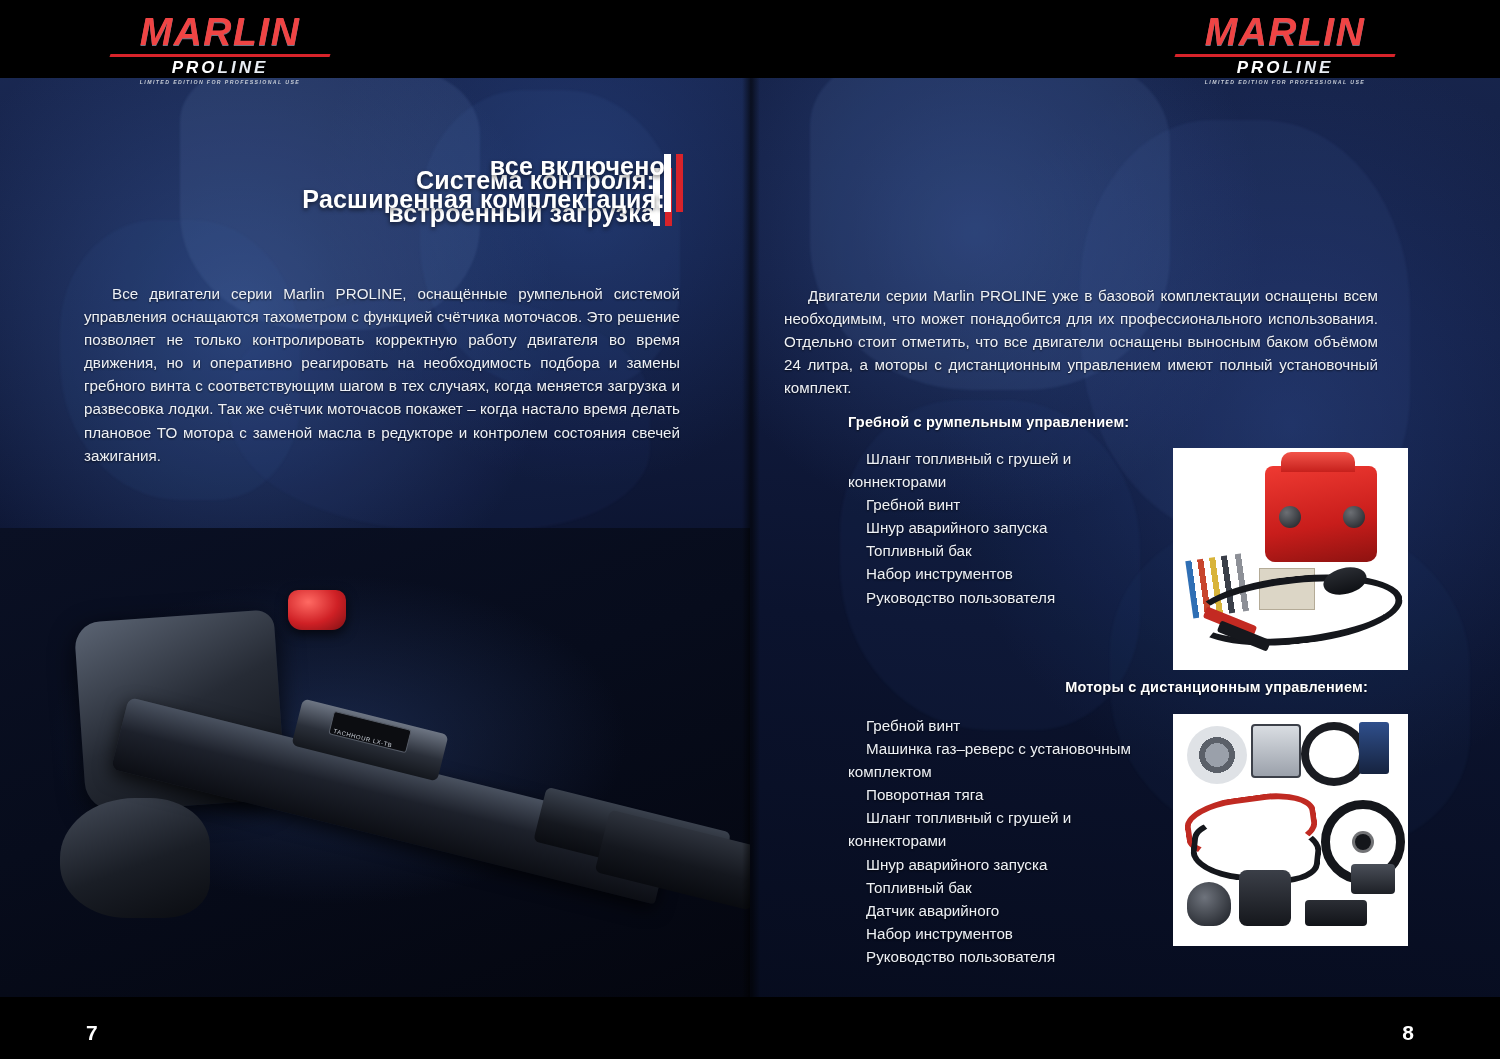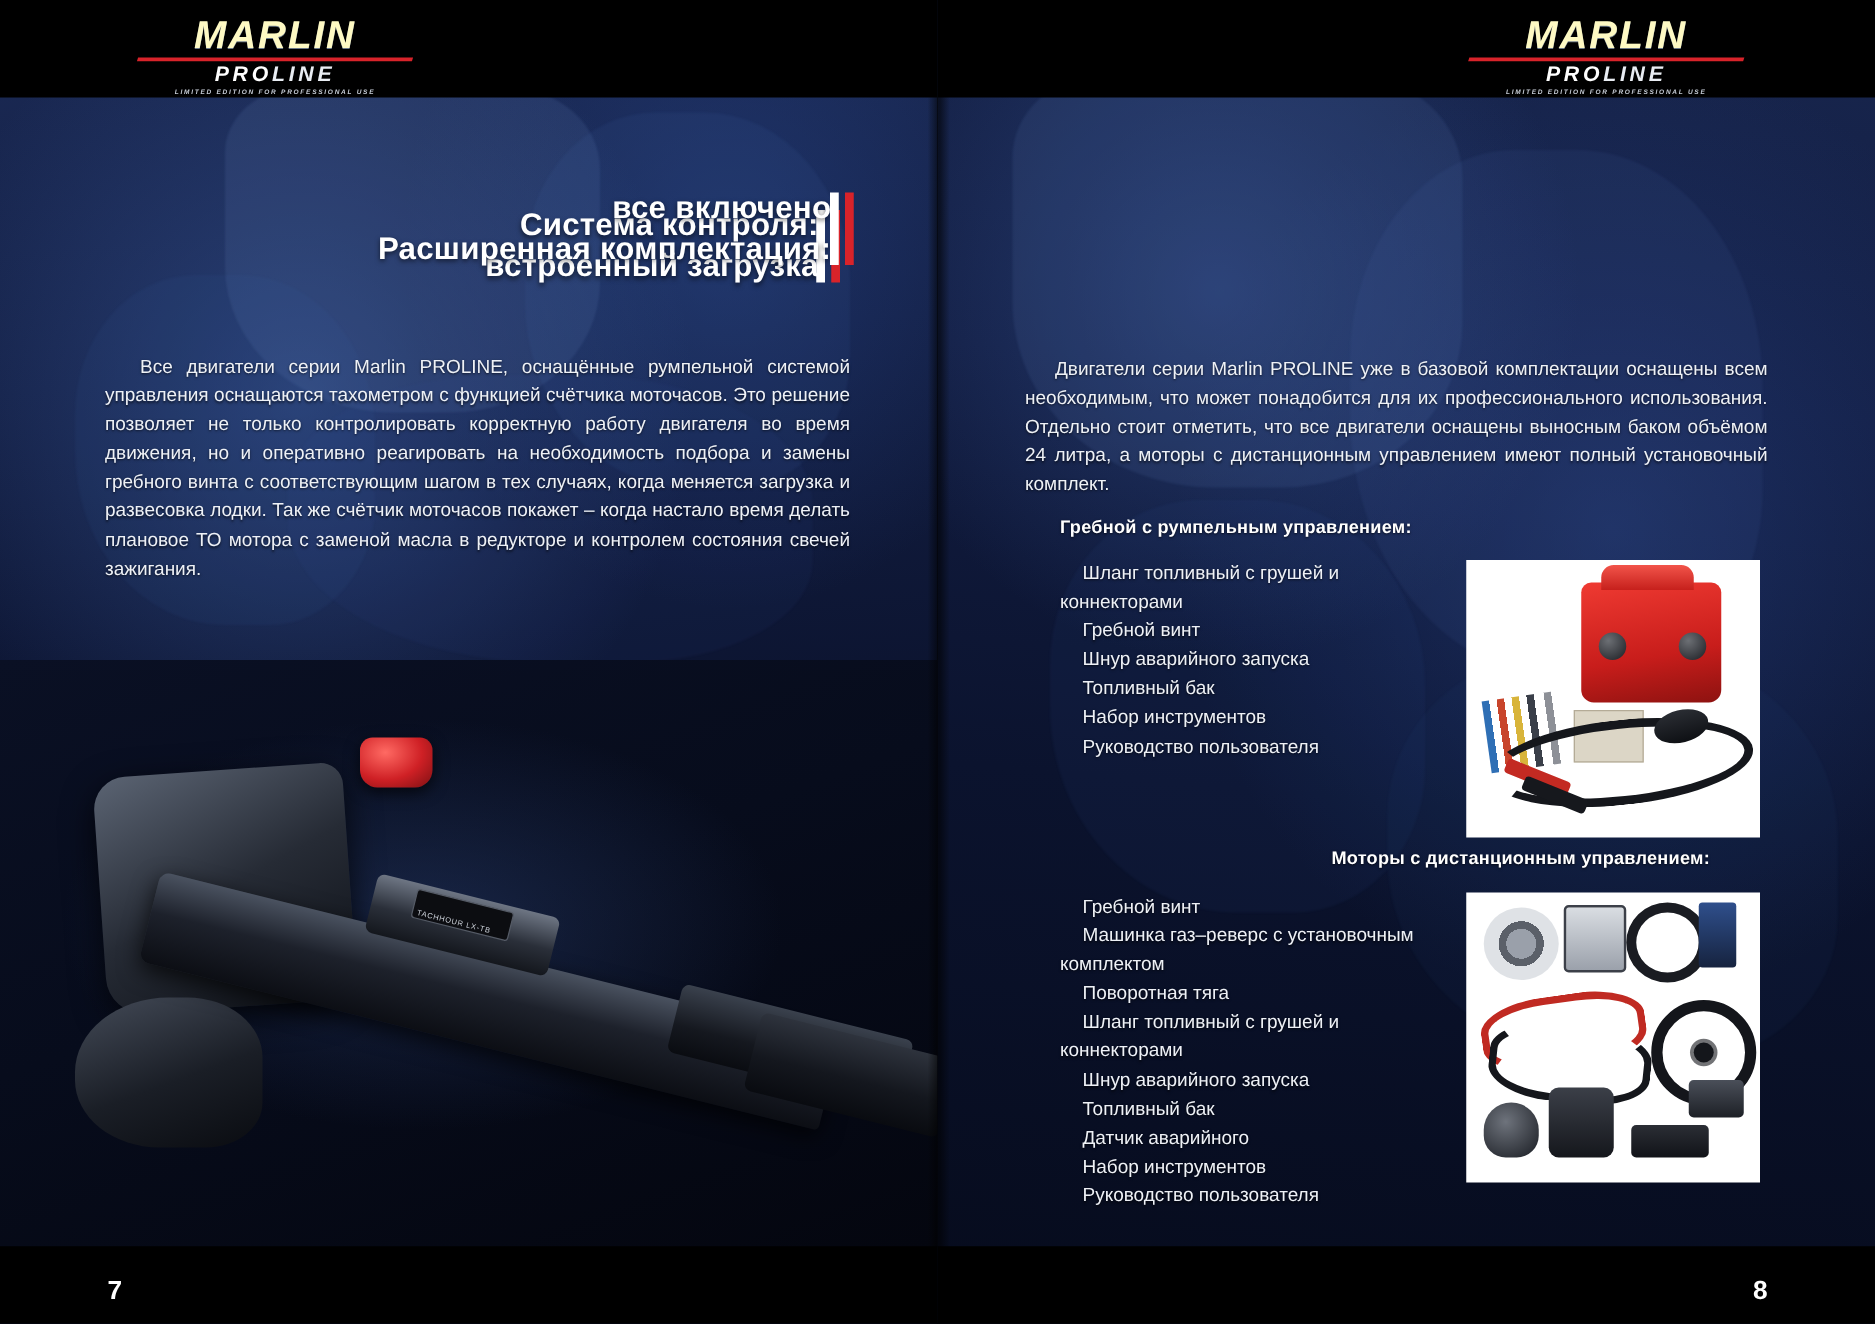--- a/index.html
+++ b/index.html
@@ -78,23 +78,23 @@
     height: 58px;
     z-index: 7;
     text-align: center;
   }
   .logo.left-logo  { left: 110px; }
   .logo.right-logo { right: 105px; }
   .logo .word {
     font-family: "Liberation Sans", sans-serif;
     font-weight: bold;
     font-style: italic;
-    font-size: 31px;
+    font-size: 39px;
     letter-spacing: 1.5px;
-    color: #fef9c3;
+    color: #ef4444;
     line-height: 1;
     text-shadow: 0 1px 0 #6a7788;
   }
   .logo .redline {
     position: relative;
     height: 3px;
     background: #d8232a;
     margin: 3px 0 2px 0;
     transform: skewX(-18deg);
   }
@@ -145,21 +145,21 @@
   .body-text {
     position: absolute;
     z-index: 5;
     color: #eef1f6;
     font-size: 15.2px;
     line-height: 1.52;
     text-align: justify;
     text-shadow: 0 1px 2px rgba(0,0,0,0.65);
   }
   .body-text.left-b  { left: 84px; top: 282px; width: 596px; text-indent: 28px; }
-  .body-text.right-b { left: 820px; top: 284px; width: 594px; text-indent: 24px; }
+  .body-text.right-b { left: 784px; top: 284px; width: 594px; text-indent: 24px; }
 
   
   .subhead {
     position: absolute;
     z-index: 5;
     color: #ffffff;
     font-weight: bold;
     font-size: 14.5px;
     letter-spacing: 0.2px;
     text-shadow: 0 1px 2px rgba(0,0,0,0.7);

